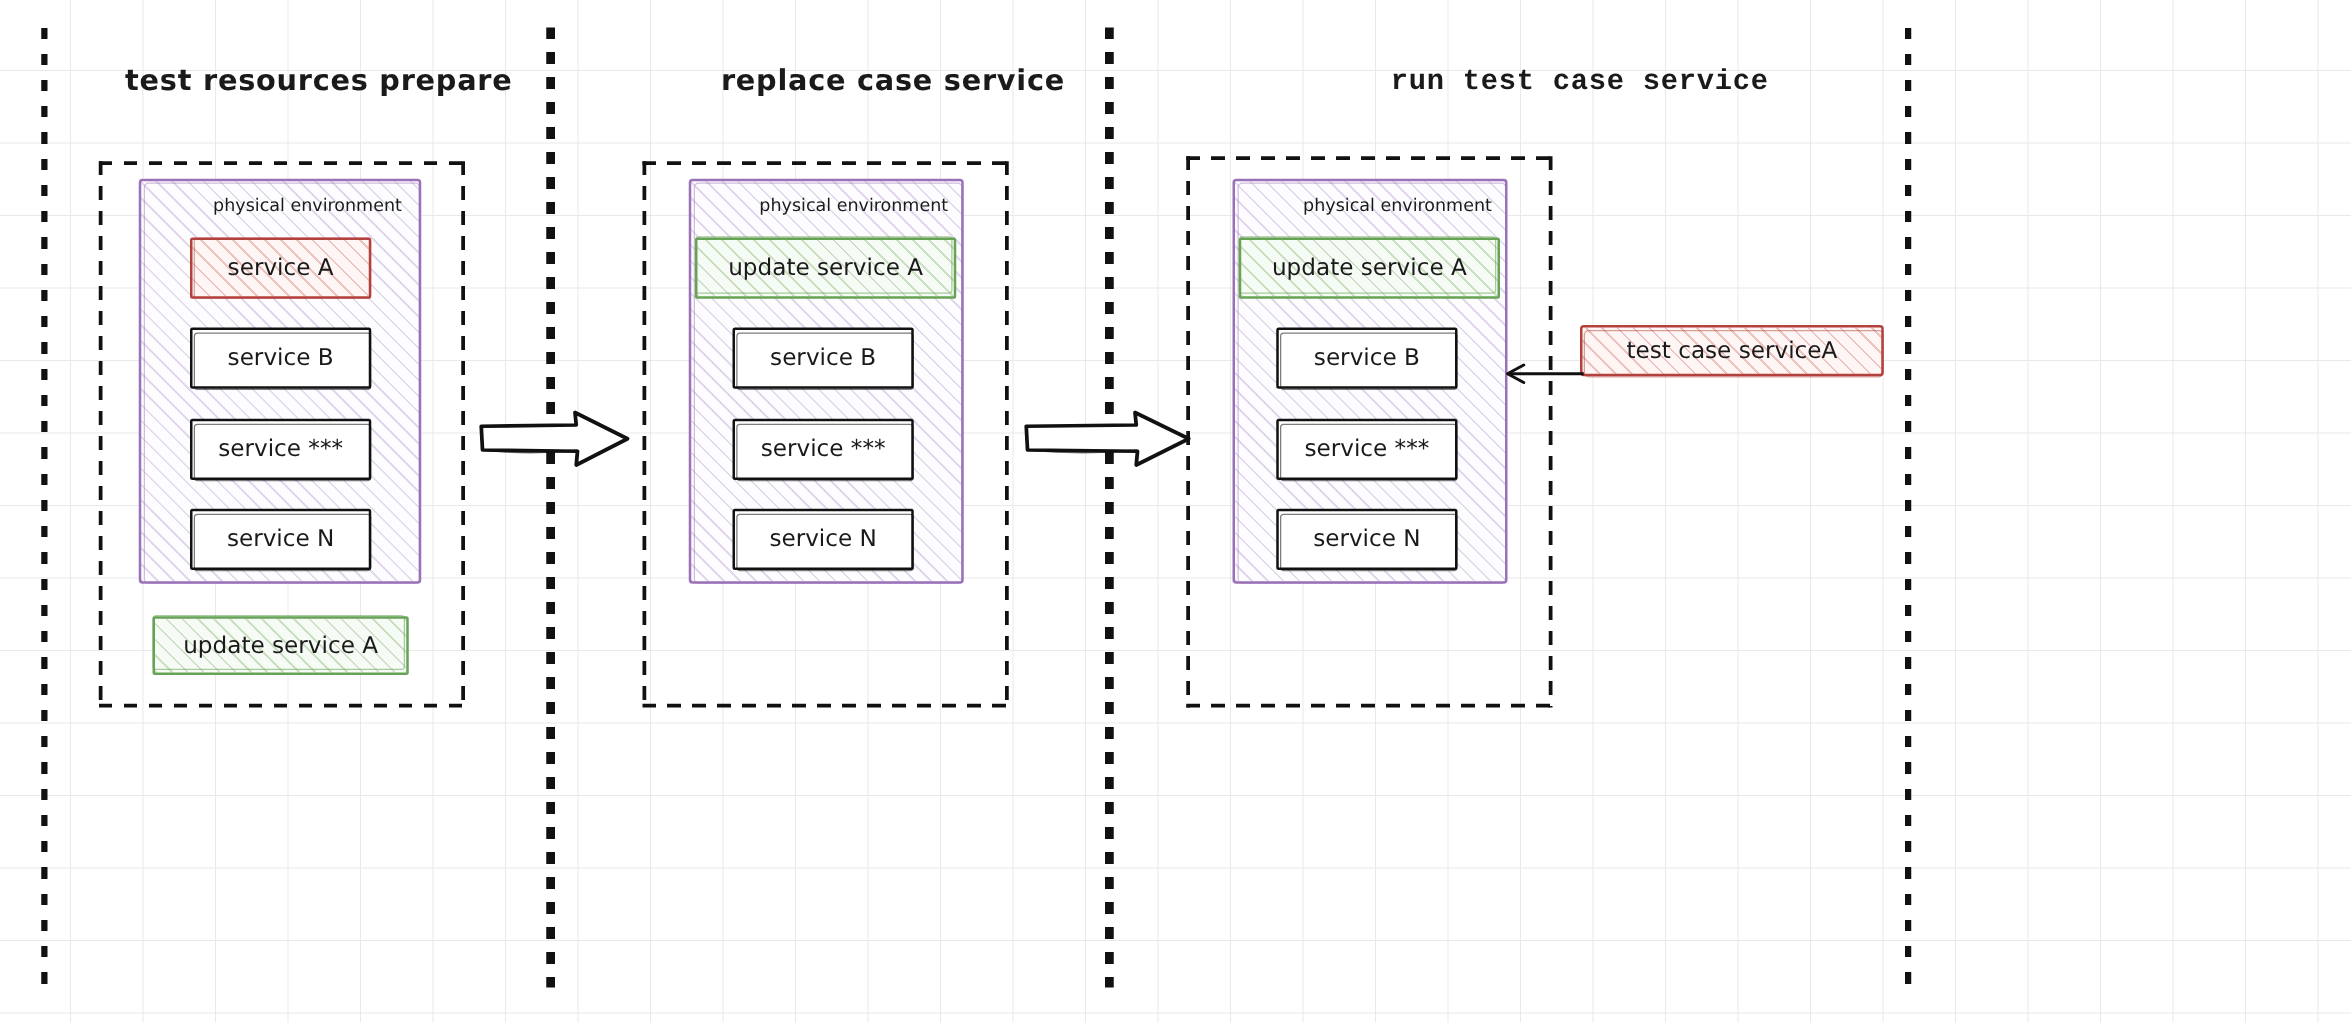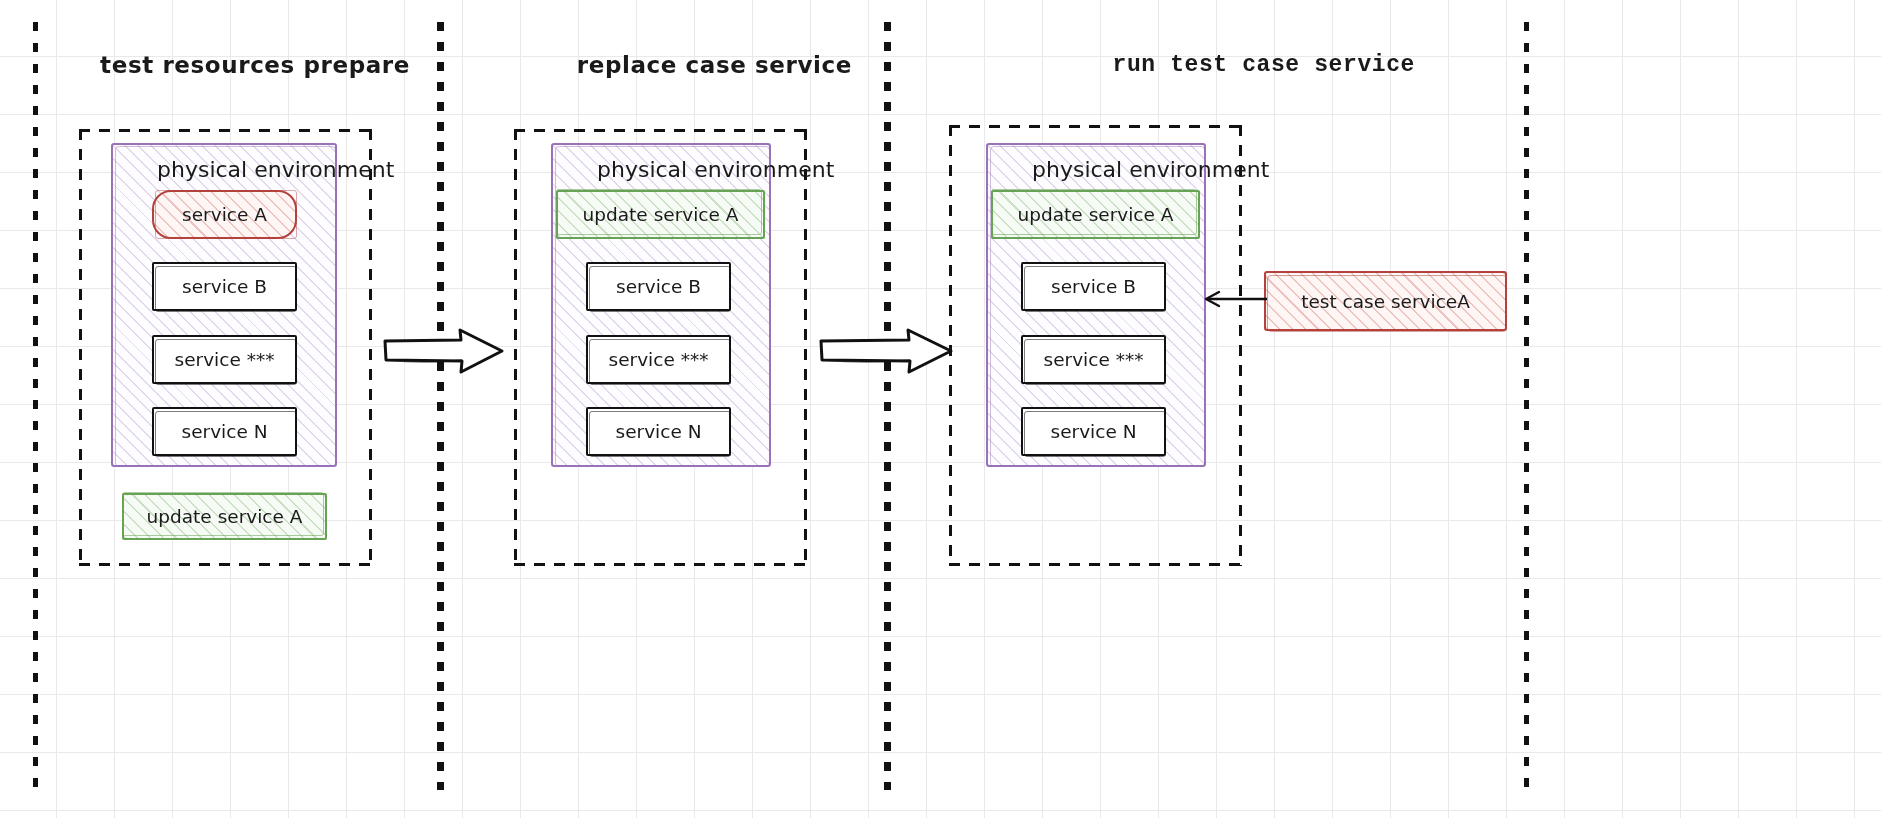--- a/index.html
+++ b/index.html
@@ -100,21 +100,21 @@
     left: 2px; right: -1px; top: 1px; bottom: -2px;
     border: 1.2px solid rgba(154,114,184,0.45);
     border-radius: 4px;
     pointer-events: none;
   }
   .phys-label {
     position: absolute;
     top: 12px;
     left: 0; right: 0;
     text-align: center;
-    font-size: 22px;
+    font-size: 14px;
     color: #1a1a1a;
     font-family: "DejaVu Sans", sans-serif;
     white-space: nowrap;
     padding-left: 44px;
   }
 
   
   .svc {
     position: absolute;
     display: flex;
@@ -224,21 +224,21 @@
   <div class="stage-box" style="left:79px; top:129px; width:293px; height:437px;">
     <div class="dsh dsh-h" style="top:0;"></div>
     <div class="dsh dsh-h" style="bottom:0;"></div>
     <div class="dsh dsh-v" style="left:0;"></div>
     <div class="dsh dsh-v" style="right:0;"></div>
   </div>
 
   <div class="phys-env" style="left:111px; top:143px; width:226px; height:324px;">
     <div class="phys-label">physical environment</div>
   </div>
-  <div class="svc svc-red" style="left:152px; top:190px; width:145px; height:49px;border-radius:19px;">service A</div>
+  <div class="svc svc-red" style="left:152px; top:190px; width:145px; height:49px;">service A</div>
   <div class="svc svc-plain" style="left:152px; top:262px; width:145px; height:49px;">service B</div>
   <div class="svc svc-plain" style="left:152px; top:335px; width:145px; height:49px;">service ***</div>
   <div class="svc svc-plain" style="left:152px; top:407px; width:145px; height:49px;">service N</div>
 
   <div class="svc svc-green" style="left:122px; top:493px; width:205px; height:47px;">update service A</div>
 
   <div class="block-arrow" style="left:383px; top:327px; width:122px; height:48px;">
     <svg width="122" height="48" viewBox="0 0 122 48">
       <path d="M2,14 L78,13 L77,3 L119,24 L78,45 L79,34 L3,33 Z" fill="#ffffff" stroke="#111111" stroke-width="3" stroke-linejoin="round"></path>
       <path d="M3,33 Q42,37 79,33" fill="none" stroke="#111111" stroke-width="1.4" opacity="0.6"></path>
@@ -279,21 +279,21 @@
   </div>
 
   <div class="phys-env" style="left:986px; top:143px; width:220px; height:324px;">
     <div class="phys-label">physical environment</div>
   </div>
   <div class="svc svc-green" style="left:991px; top:190px; width:209px; height:49px;">update service A</div>
   <div class="svc svc-plain" style="left:1021px; top:262px; width:145px; height:49px;">service B</div>
   <div class="svc svc-plain" style="left:1021px; top:335px; width:145px; height:49px;">service ***</div>
   <div class="svc svc-plain" style="left:1021px; top:407px; width:145px; height:49px;">service N</div>
 
-  <div class="testcase" style="left:1264px; top:271px; width:243px; height:60px;">test case serviceA</div>
+  <div class="testcase" style="left:1264px; top:260px; width:243px; height:41px;">test case serviceA</div>
 
   <div class="thin-arrow" style="left:1199px; top:285px; width:70px; height:28px;">
     <svg width="70" height="28" viewBox="0 0 70 28">
       <path d="M68,14 L9,14" fill="none" stroke="#111111" stroke-width="2.4"></path>
       <path d="M20,7 L7,14 L20,21" fill="none" stroke="#111111" stroke-width="2.4" stroke-linejoin="round" stroke-linecap="round"></path>
     </svg>
   </div>
 
 </div>
 

